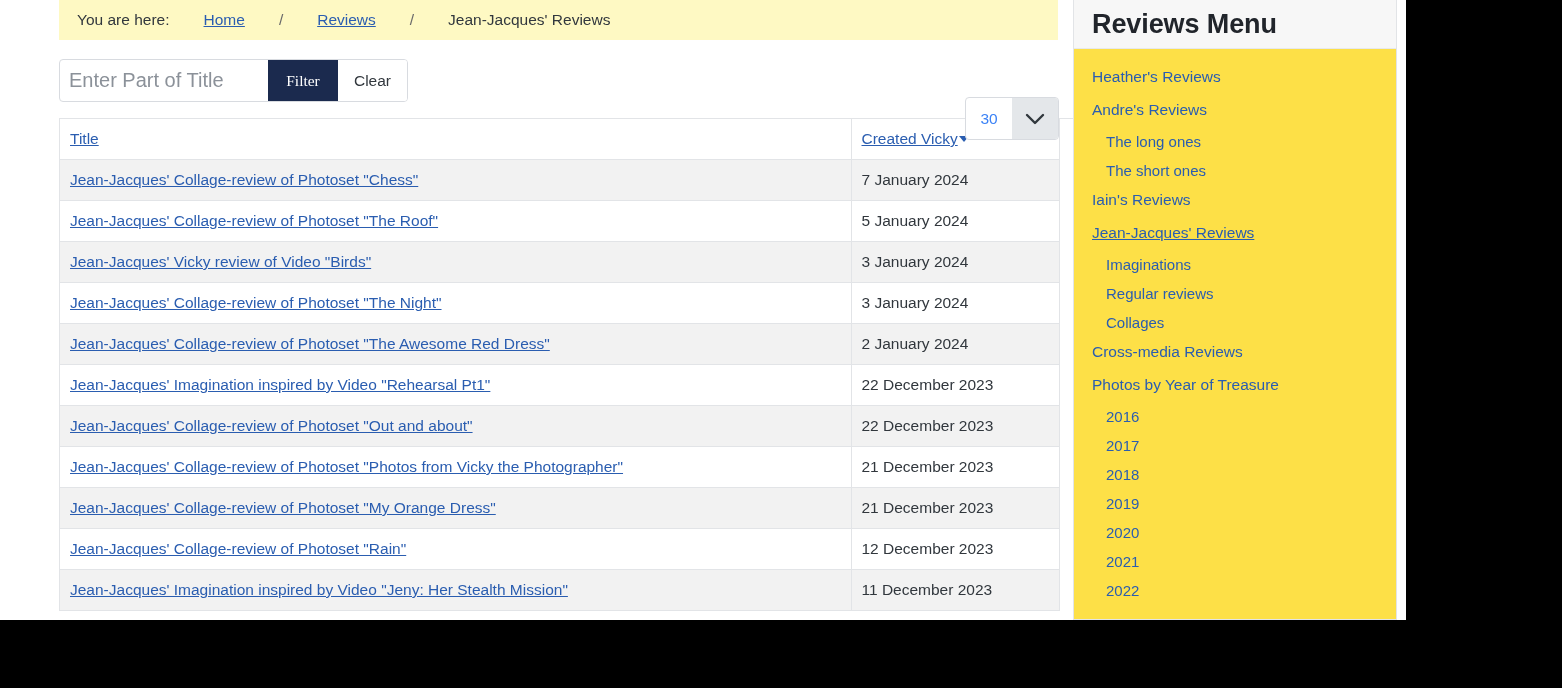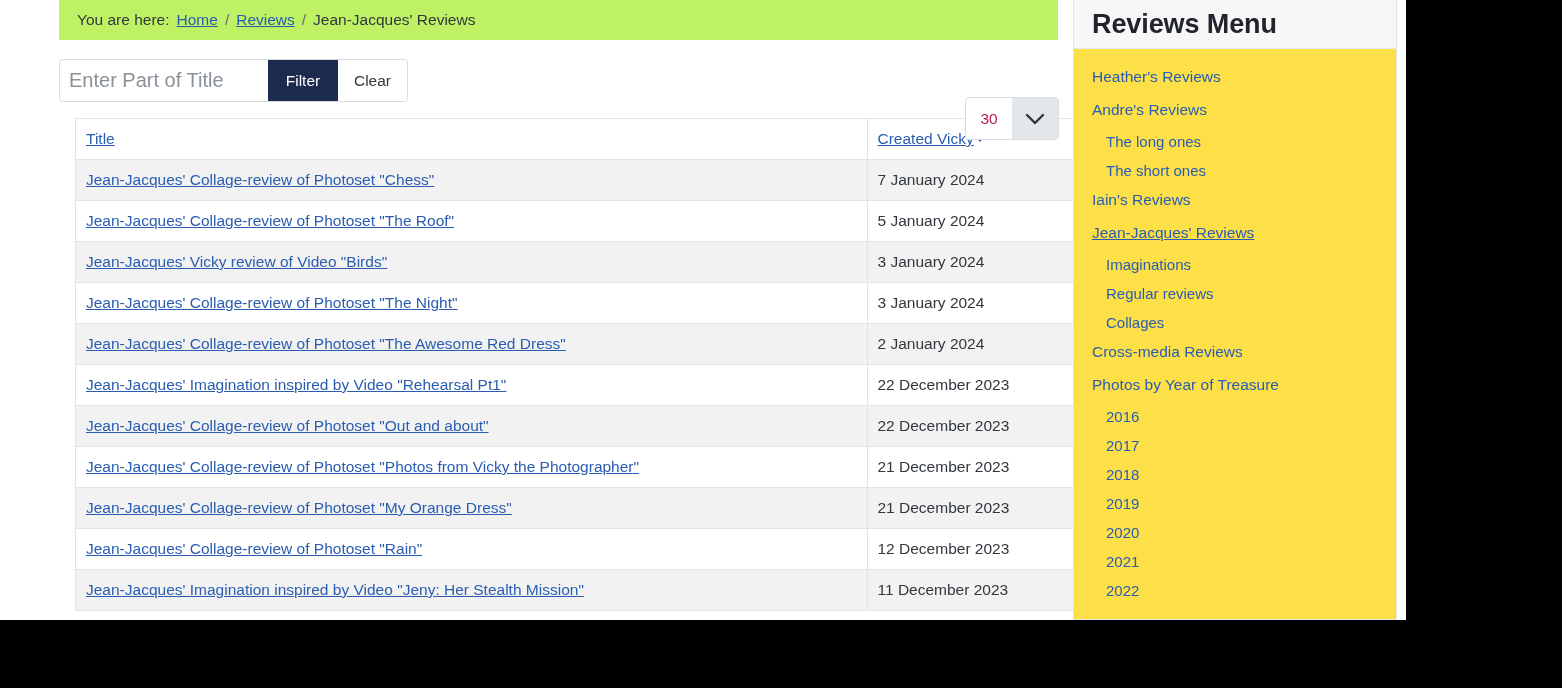--- a/index.html
+++ b/index.html
@@ -32,28 +32,29 @@
     position: absolute;
     left: 59px;
     top: 0;
     width: 999px;
     height: 620px;
   }
 
   
   .breadcrumb-bar {
     height: 40px;
-    background: #bef264;
+    background: #fef9c3;
     display: flex;
     align-items: center;
     padding-left: 18px;
     box-sizing: border-box;
     font-size: 15.5px;
     color: #31373d;
     white-space: nowrap;
+    gap: 27px;
   }
   .breadcrumb-label {
     color: #31373d;
     margin-right: 7px;
   }
   .breadcrumb-link {
     color: #2a5db0;
     text-decoration: underline;
     cursor: pointer;
   }
@@ -96,21 +97,21 @@
   .filter-input::placeholder {
     color: #8b9199;
     opacity: 1;
   }
   .btn-filter {
     width: 70px;
     background: #1b2a4e;
     color: #ffffff;
     border: 0;
     font-size: 15.5px;
-    font-family: Liberation Sans, sans-serif;
+    font-family: Liberation Serif, serif;
     cursor: pointer;
     padding: 6px;
   }
   .btn-clear {
     width: 69px;
     background: #ffffff;
     color: #31373d;
     border: 0;
     font-size: 15.5px;
     font-family: "Liberation Sans", sans-serif;
@@ -133,39 +134,38 @@
     box-sizing: border-box;
     overflow: hidden;
     cursor: pointer;
   }
   .limit-value {
     flex: 1;
     display: flex;
     align-items: center;
     justify-content: center;
     font-size: 15.5px;
-    color: #be185d;
+    color: #3b82f6;
   }
   .limit-arrow {
     width: 46px;
     background: #e4e7ea;
     display: flex;
     align-items: center;
     justify-content: center;
   }
   .limit-arrow svg { display: block; }
 
   
   .table-wrap {
     border: 1px solid #e2e4e7;
     border-bottom: none;
     border-right: none;
     box-sizing: border-box;
     width: 1191px;
-    margin-left: 16px;
   }
   table.reviews {
     border-collapse: collapse;
     width: 999px;
     table-layout: fixed;
   }
   table.reviews col.c-title { width: 791px; }
   table.reviews col.c-date  { width: 208px; }
 
   table.reviews th {

